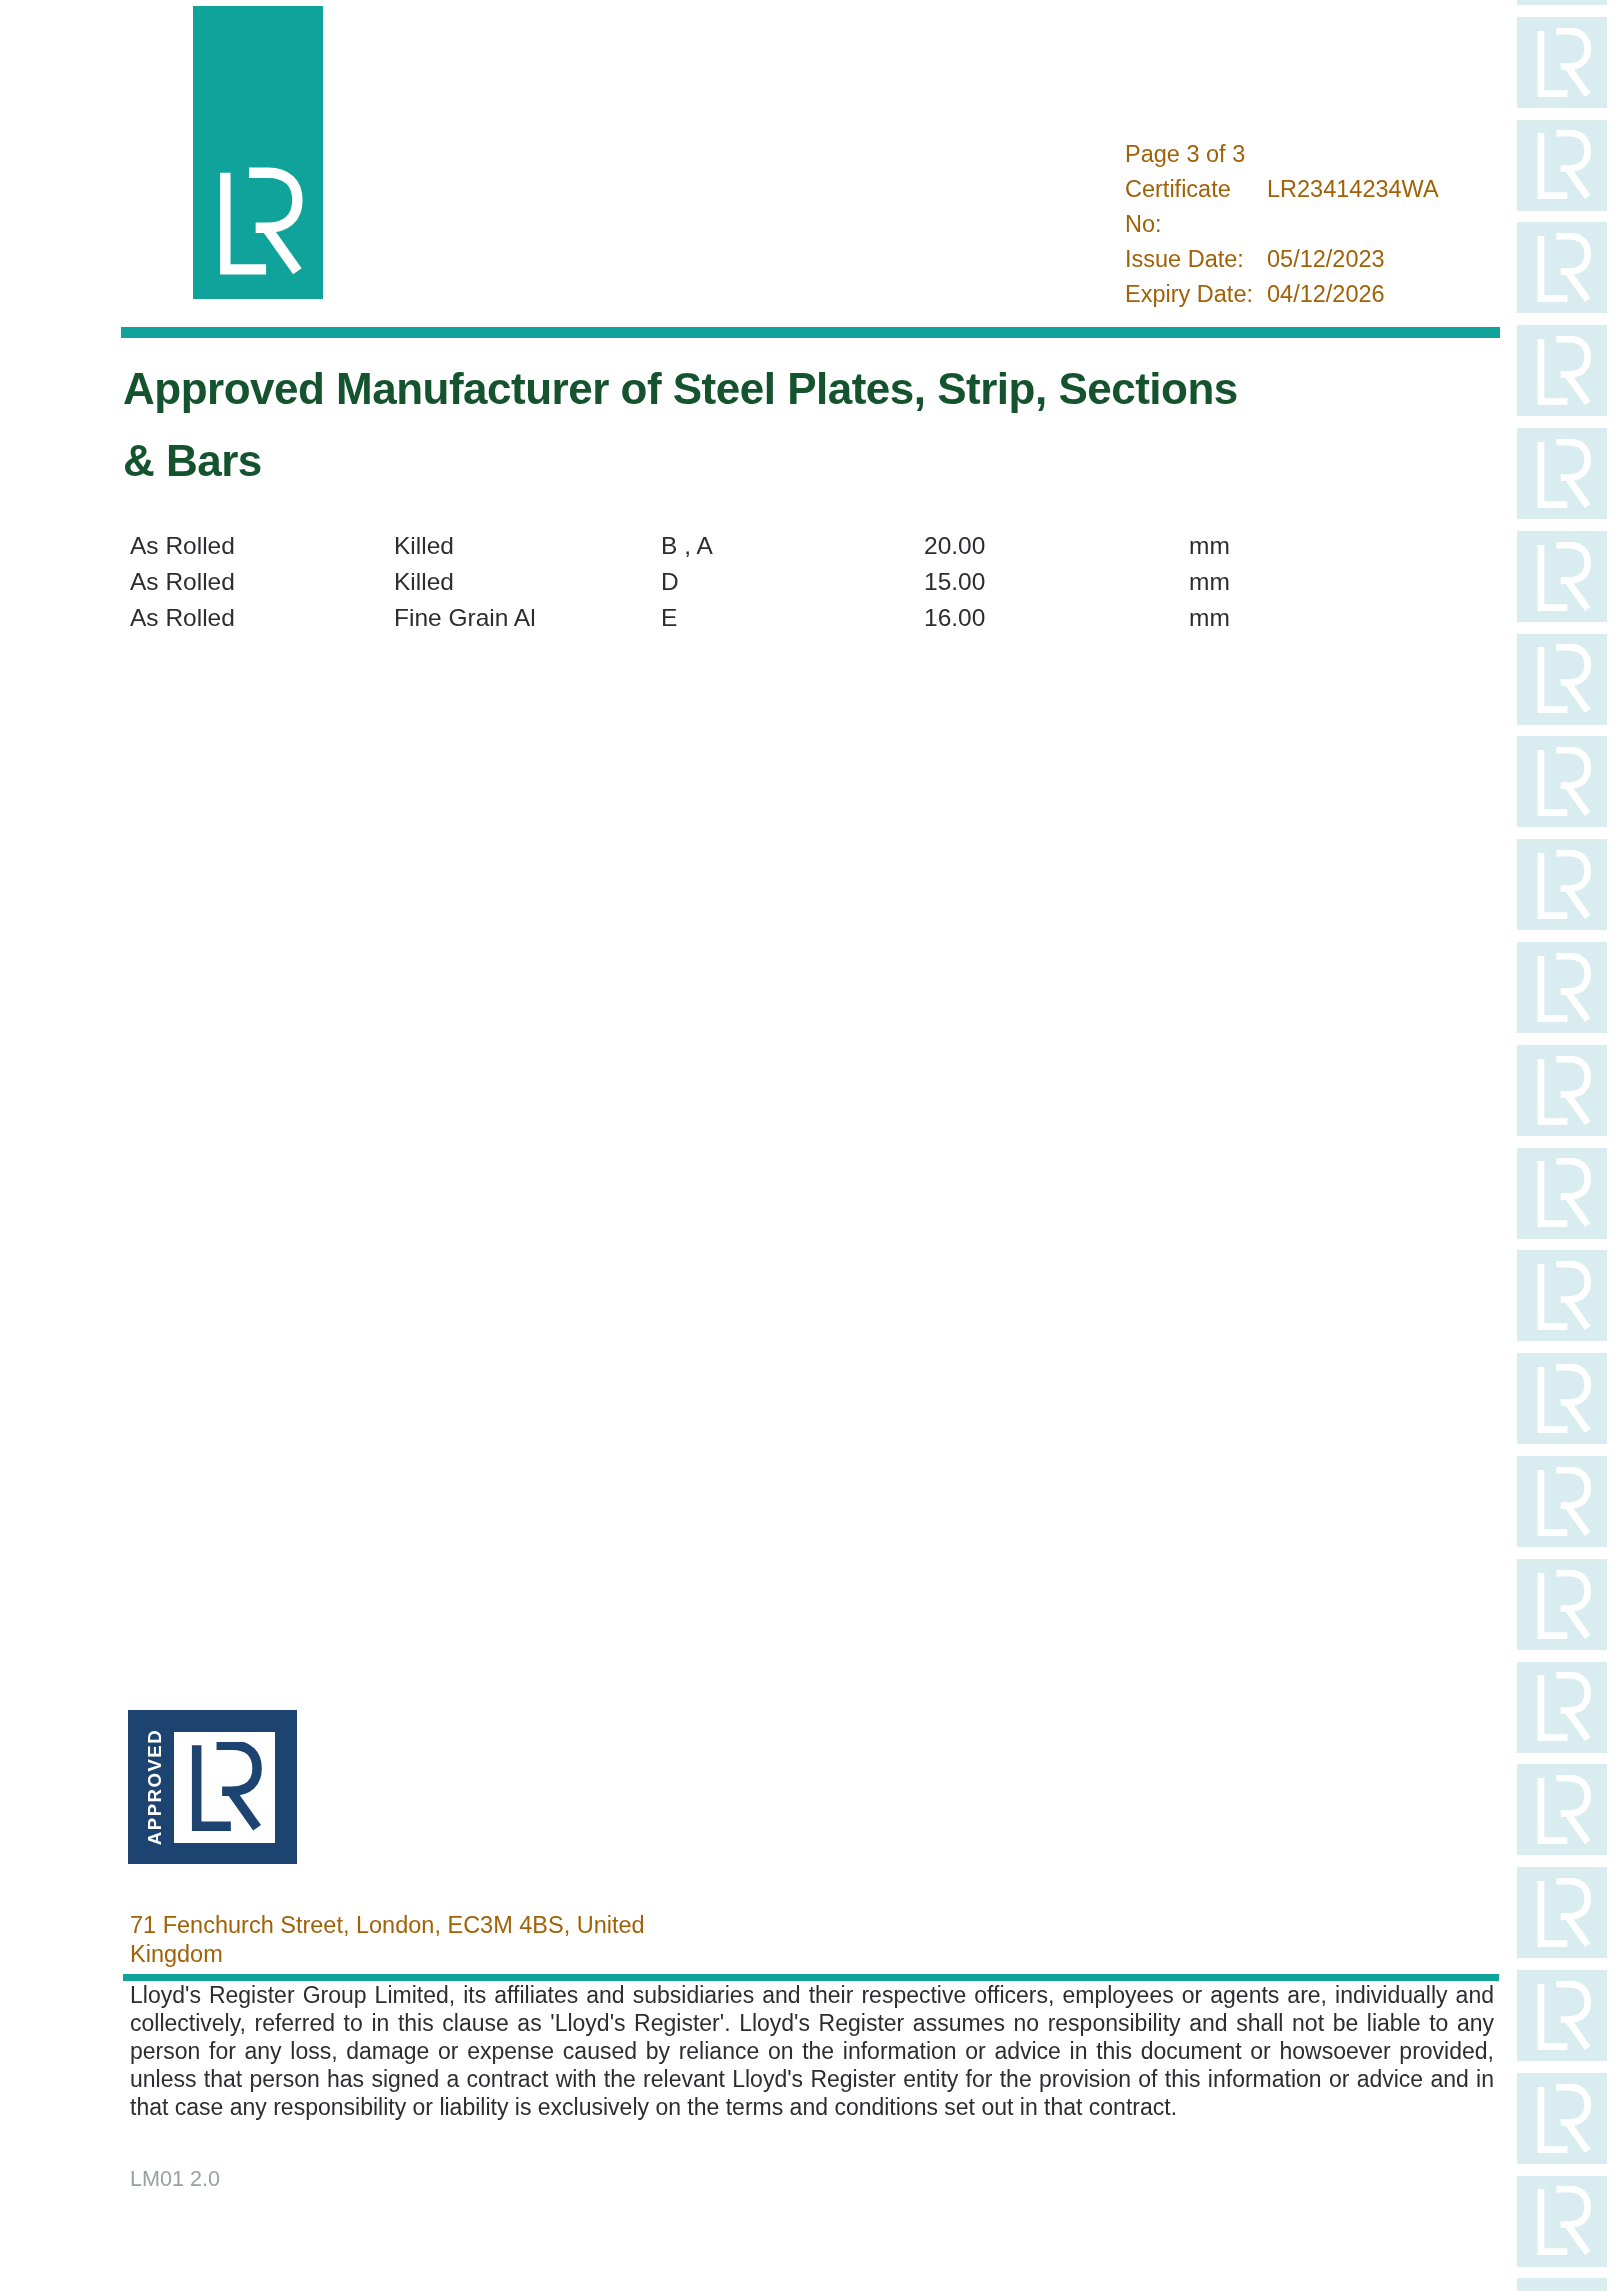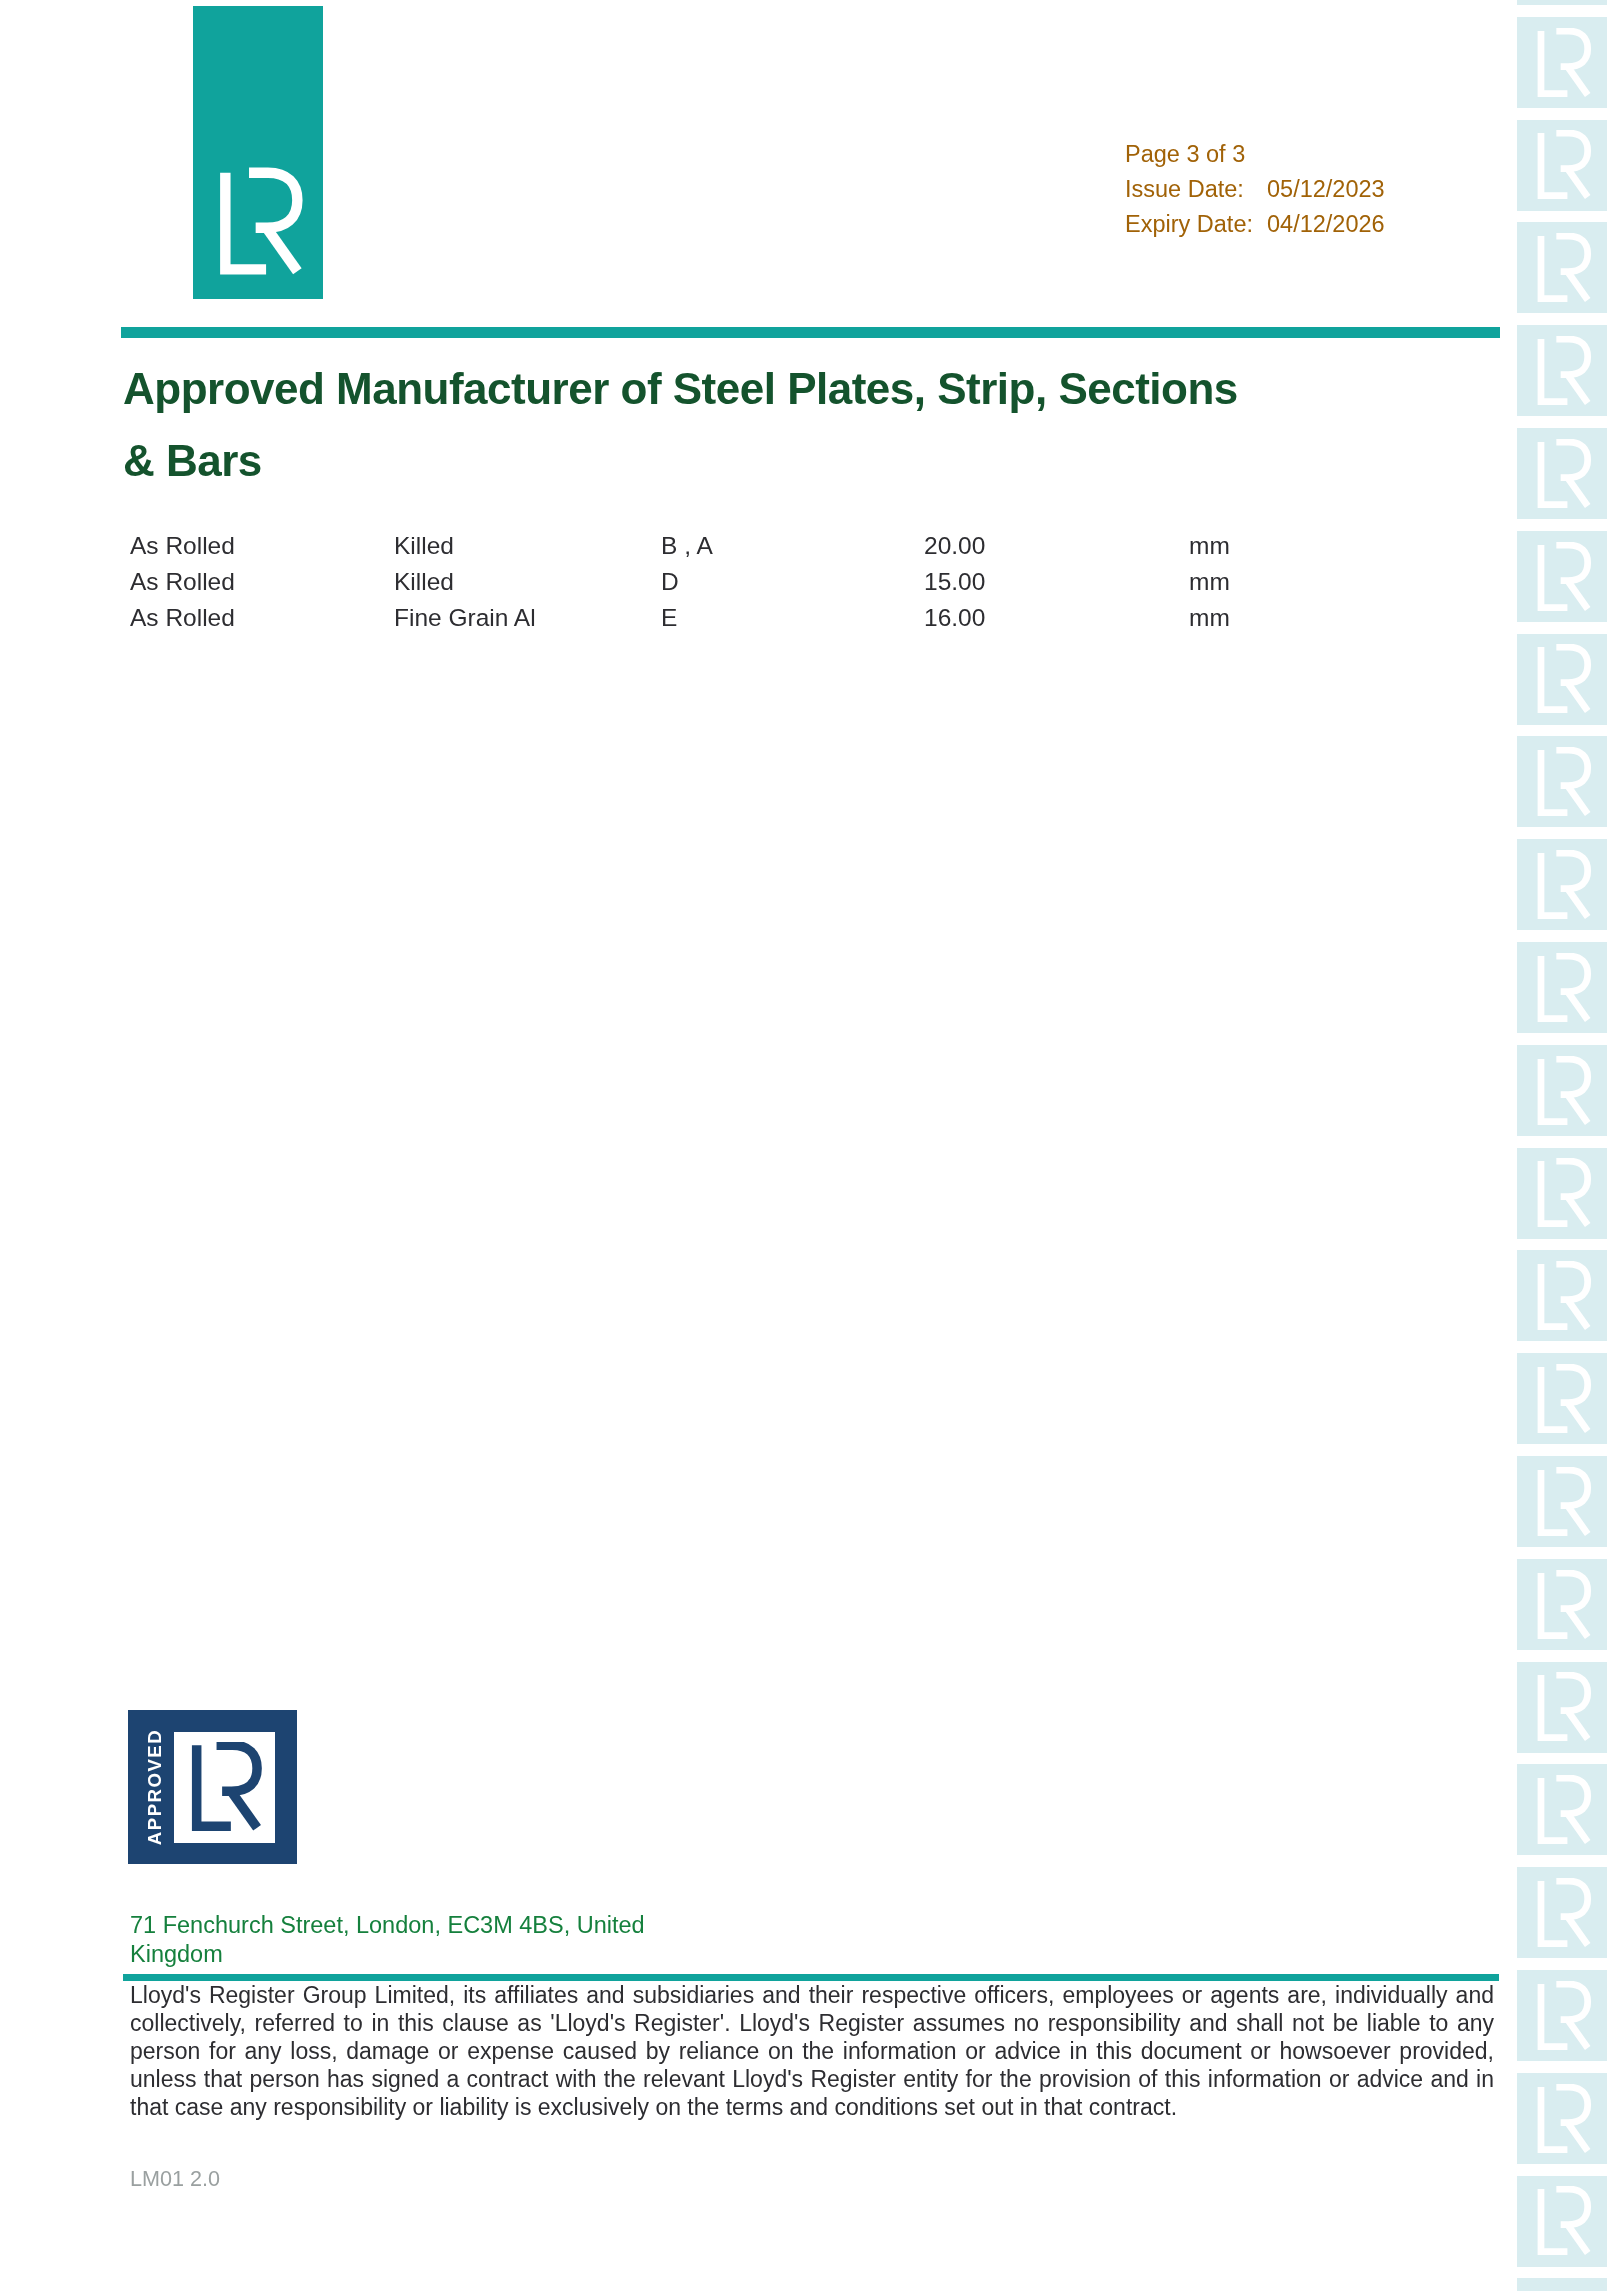--- a/index.html
+++ b/index.html
@@ -44,21 +44,21 @@
     display:flex;align-items:center;justify-content:center;
   }
   .stamp-text span{
     transform:rotate(-90deg);
     color:#ffffff;font-size:18.6px;font-weight:bold;letter-spacing:1.5px;
     white-space:nowrap;
   }
   .stamp-inner{position:absolute;left:46px;top:21.6px;width:101px;height:111px;background:#ffffff;}
   .stamp-inner svg{position:absolute;left:11.8px;top:10.8px;width:77px;height:89px;}
   
-  .address{position:absolute;left:130px;top:1911px;width:588px;font-size:23.5px;line-height:29px;color:#15803d;}
+  .address{position:absolute;left:130px;top:1911px;width:588px;font-size:23.5px;line-height:29px;color:#a16207;}
   .disclaimer{
     position:absolute;left:130px;top:1981px;width:1364px;
     font-size:23px;line-height:28px;text-align:justify;color:#2d2d31;
   }
   .doc-code{position:absolute;left:130px;top:2166px;font-size:21.6px;color:#9aa0a0;}
   
   .wm-strip{
     position:absolute;left:1517px;top:-86px;width:90px;
     display:flex;flex-direction:column;gap:11.8px;
   }
@@ -74,20 +74,24 @@
     <svg viewBox="0 0 96 112">
       <path d="M13 4 V106 H56" fill="none" stroke="#ffffff" stroke-width="11"></path>
       <path d="M38 4 H58 C78 4 89 15 89 33 C89 52 77 62 57 62 H45" fill="none" stroke="#ffffff" stroke-width="11"></path>
       <path d="M55 60 L89 108" fill="none" stroke="#ffffff" stroke-width="11"></path>
     </svg>
   </div>
 
   <div class="meta">
     <div class="meta-row">
       <span>Page 3 of 3</span>
+    </div>
+    <div class="meta-row">
+      <span class="meta-label">Certificate No:</span>
+      <span class="meta-value">LR23414234WA</span>
     </div>
     <div class="meta-row">
       <span class="meta-label">Issue Date:</span>
       <span class="meta-value">05/12/2023</span>
     </div>
     <div class="meta-row">
       <span class="meta-label">Expiry Date:</span>
       <span class="meta-value">04/12/2026</span>
     </div>
   </div>

